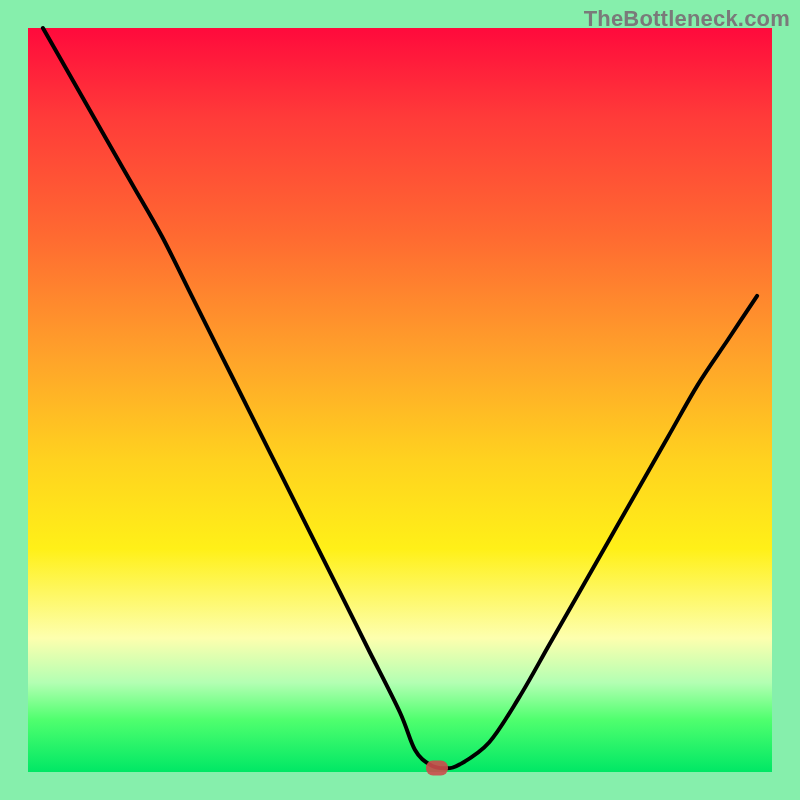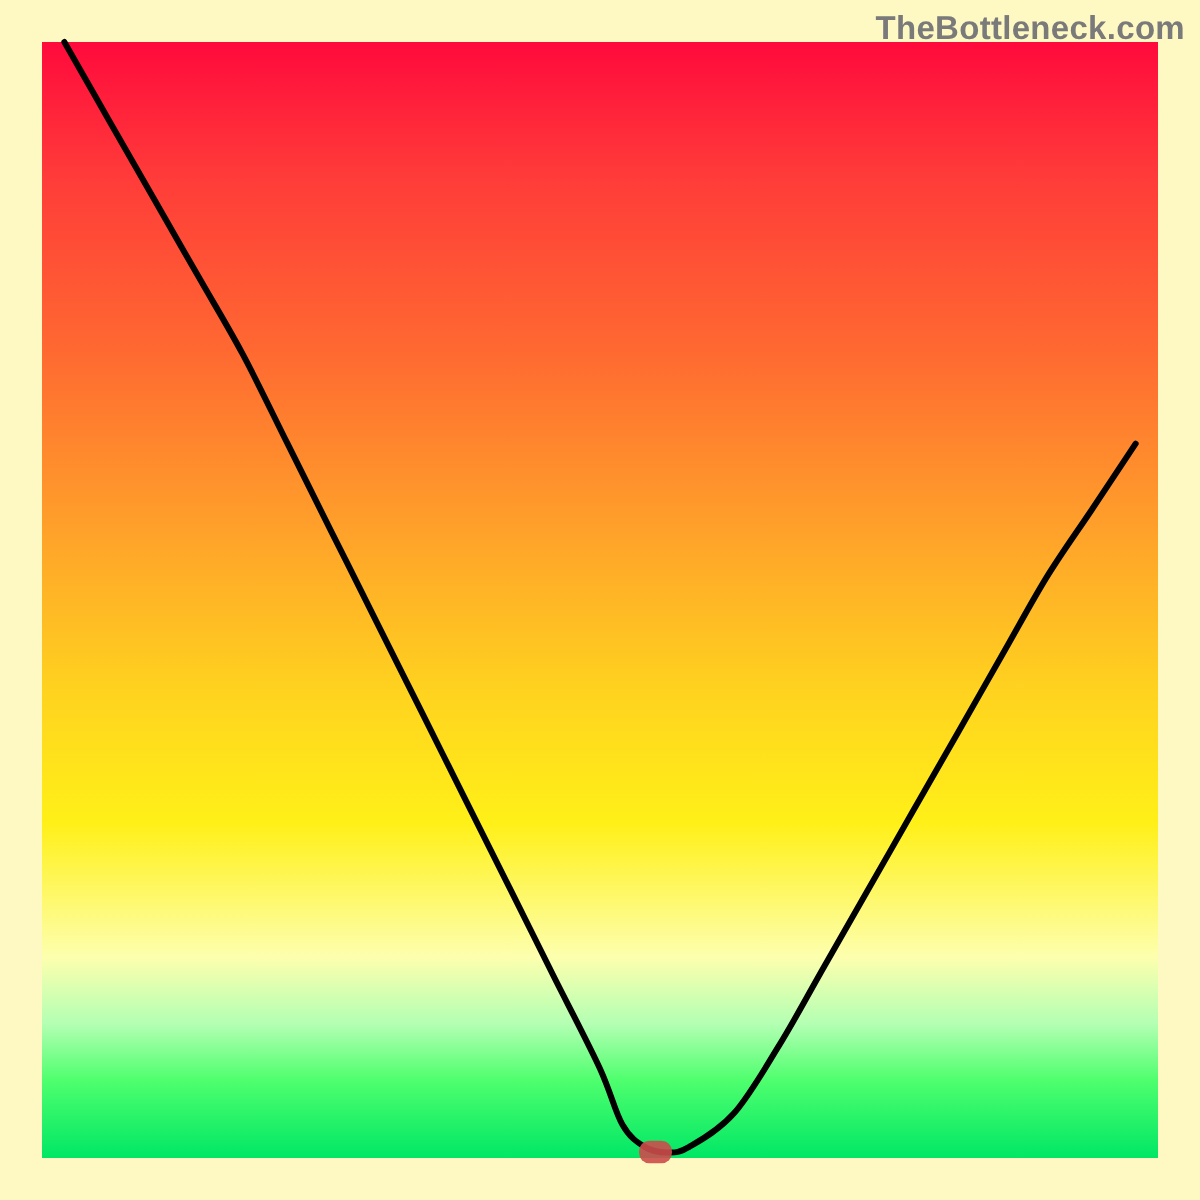--- a/index.html
+++ b/index.html
@@ -10,21 +10,21 @@
     background: #000;
     overflow: hidden;
     font-family: Arial, Helvetica, sans-serif;
   }
   .frame {
     position: absolute;
     left: 0;
     top: 0;
     width: 800px;
     height: 800px;
-    background: #fef9c3;
+    background: #86efac;
   }
   .plot-area {
     position: absolute;
     left: 28px;
     top: 28px;
     width: 744px;
     height: 744px;
     
     background: linear-gradient(
       to bottom,

